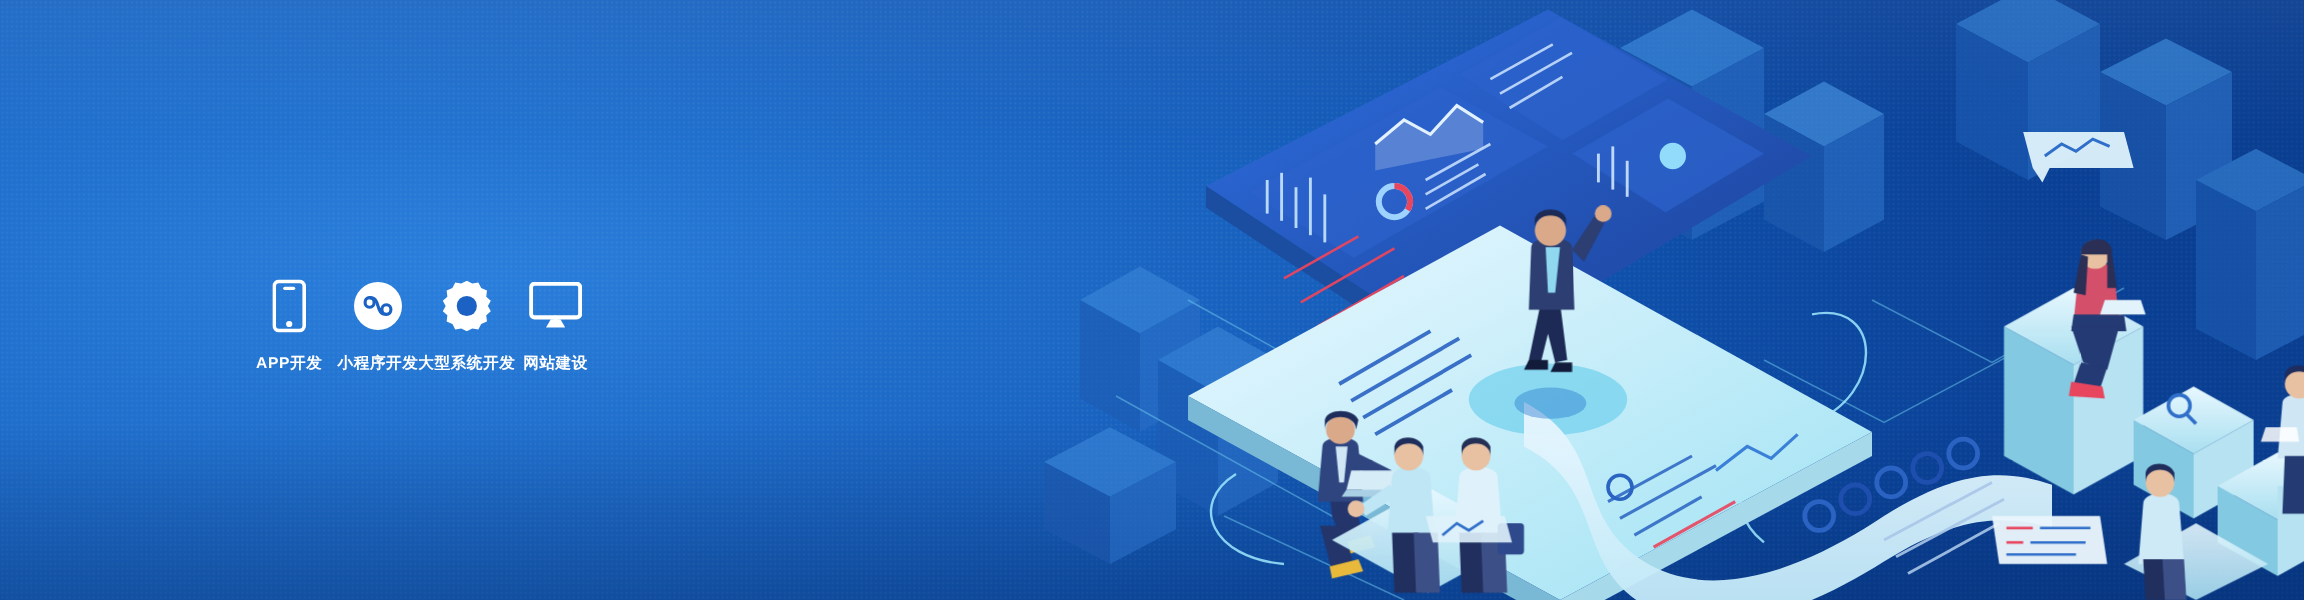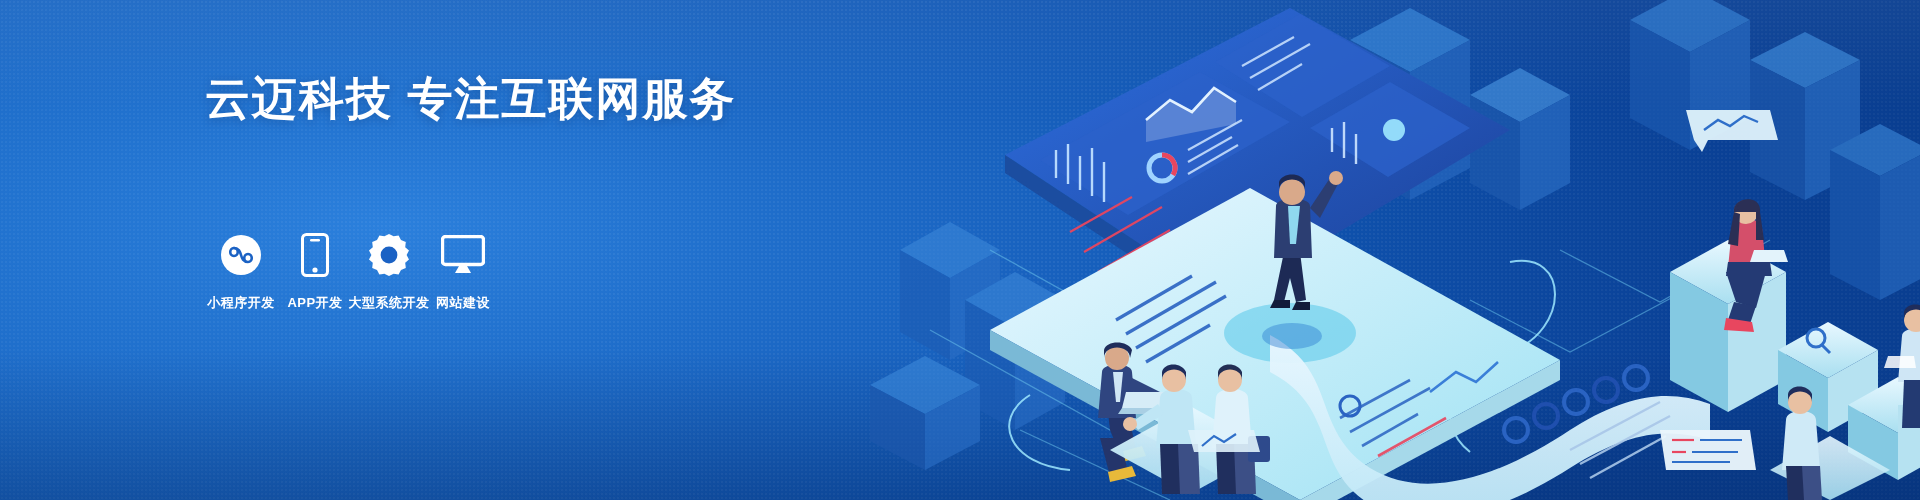--- a/index.html
+++ b/index.html
@@ -417,45 +417,44 @@
           <line x1="802" y1="462" x2="860" y2="462"></line>
         </g>
       </g>
     </svg>
   </div>
 
   <div class="dots"></div>
   <div class="vignette"></div>
 
   <div class="copy">
-    <h1 class="headline">云迈科技 专注互联网服务</h1>
   </div>
 
   <div class="services">
+
+    <div class="service">
+      <span class="glyph">
+        <svg width="28" height="44" viewBox="0 0 28 44">
+          <rect x="1.5" y="1.5" width="25" height="41" rx="4" fill="none" stroke="#ffffff" stroke-width="3"></rect>
+          <rect x="9" y="6" width="10" height="2.6" rx="1.3" fill="#ffffff"></rect>
+          <circle cx="14" cy="37" r="2.6" fill="#ffffff"></circle>
+        </svg>
+      </span>
+      <span class="slabel">APP开发</span>
+    </div>
 
     <div class="service">
       <span class="glyph">
         <svg width="42" height="42" viewBox="0 0 42 42">
           <circle cx="21" cy="21" r="20" fill="#ffffff"></circle>
           <path d="M14 14 C24 14 18 28 28 28 C33 28 33 20 28 20 C23 20 23 28 28 28" fill="none" stroke="#1b62c4" stroke-width="2.6" stroke-linecap="round"></path>
           <path d="M14 14 C9 14 9 22 14 22 C19 22 19 14 14 14" fill="none" stroke="#1b62c4" stroke-width="2.6" stroke-linecap="round"></path>
         </svg>
       </span>
       <span class="slabel">小程序开发</span>
-    </div>
-
-    <div class="service">
-      <span class="glyph">
-        <svg width="28" height="44" viewBox="0 0 28 44">
-          <rect x="1.5" y="1.5" width="25" height="41" rx="4" fill="none" stroke="#ffffff" stroke-width="3"></rect>
-          <rect x="9" y="6" width="10" height="2.6" rx="1.3" fill="#ffffff"></rect>
-          <circle cx="14" cy="37" r="2.6" fill="#ffffff"></circle>
-        </svg>
-      </span>
-      <span class="slabel">APP开发</span>
     </div>
 
 
     <div class="service">
       <span class="glyph">
         <svg width="42" height="42" viewBox="0 0 42 42">
           <path d="M21 0 L25.6 2.3 L30.6 1.4 L33 6 L37.8 8 L37.2 13.2 L41 16.6 L38.6 21
                    L41 25.4 L37.2 28.8 L37.8 34 L33 36 L30.6 40.6 L25.6 39.7 L21 42
                    L16.4 39.7 L11.4 40.6 L9 36 L4.2 34 L4.8 28.8 L1 25.4 L3.4 21
                    L1 16.6 L4.8 13.2 L4.2 8 L9 6 L11.4 1.4 L16.4 2.3 Z" fill="#ffffff"></path>

